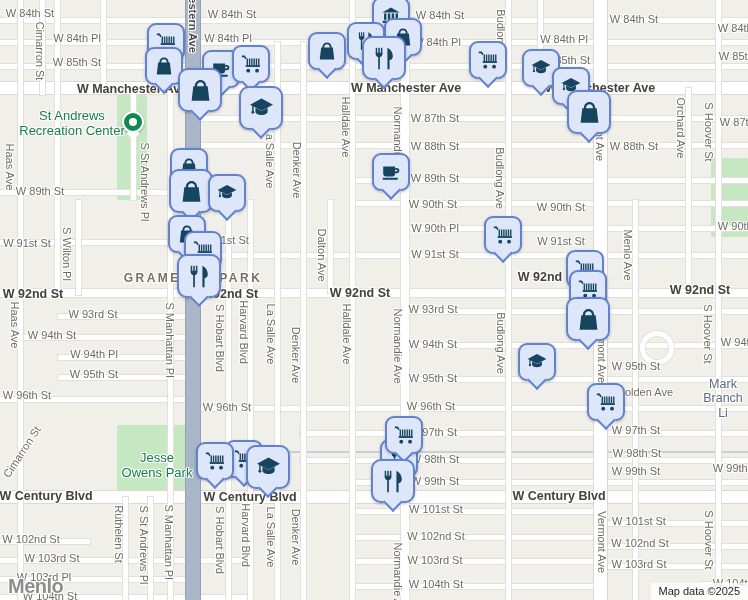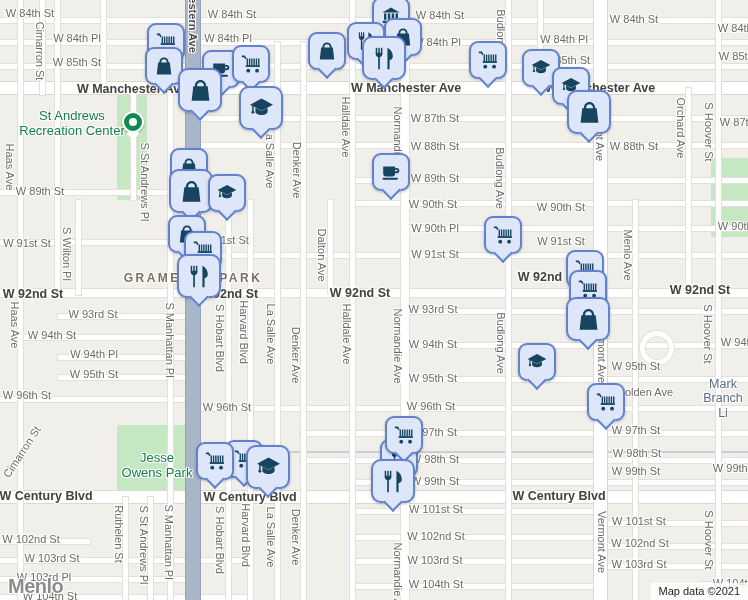--- a/index.html
+++ b/index.html
@@ -50,21 +50,21 @@
        letter-spacing:-.5px;z-index:60;
        text-shadow:1px 1px 0 #fff,-1px -1px 0 #fff,1px -1px 0 #fff,-1px 1px 0 #fff;}
   #attr{position:absolute;right:0;bottom:0;background:rgba(255,255,255,.8);color:#1f1f1f;
        font-size:11px;padding:2px 8px 3px;z-index:60;}
 </style>
 </head>
 <body>
 
 <div id="map">
   <div id="gLogo">Menlo</div>
-  <div id="attr">Map data ©2021</div>
+  <div id="attr">Map data ©2025</div>
 <div class="park" style="left: 117px; top: 95px; width: 30px; height: 105px;"></div>
     <div class="park" style="left: 117px; top: 425px; width: 84px; height: 72px;"></div>
     <div class="park" style="left: 711px; top: 158px; width: 37px; height: 79px;"></div>
     <div class="rh " style="left: 0px; top: 17.5px; width: 748px;"></div>
     <div class="rh " style="left: 0px; top: 39.5px; width: 748px;"></div>
     <div class="rh " style="left: 0px; top: 63.5px; width: 748px;"></div>
     <div class="rh maj" style="left: 0px; top: 82px; width: 748px;"></div>
     <div class="rh " style="left: 193px; top: 115.5px; width: 555px;"></div>
     <div class="rh " style="left: 193px; top: 142.5px; width: 555px;"></div>
     <div class="rh " style="left: 352px; top: 177.5px; width: 396px;"></div>

